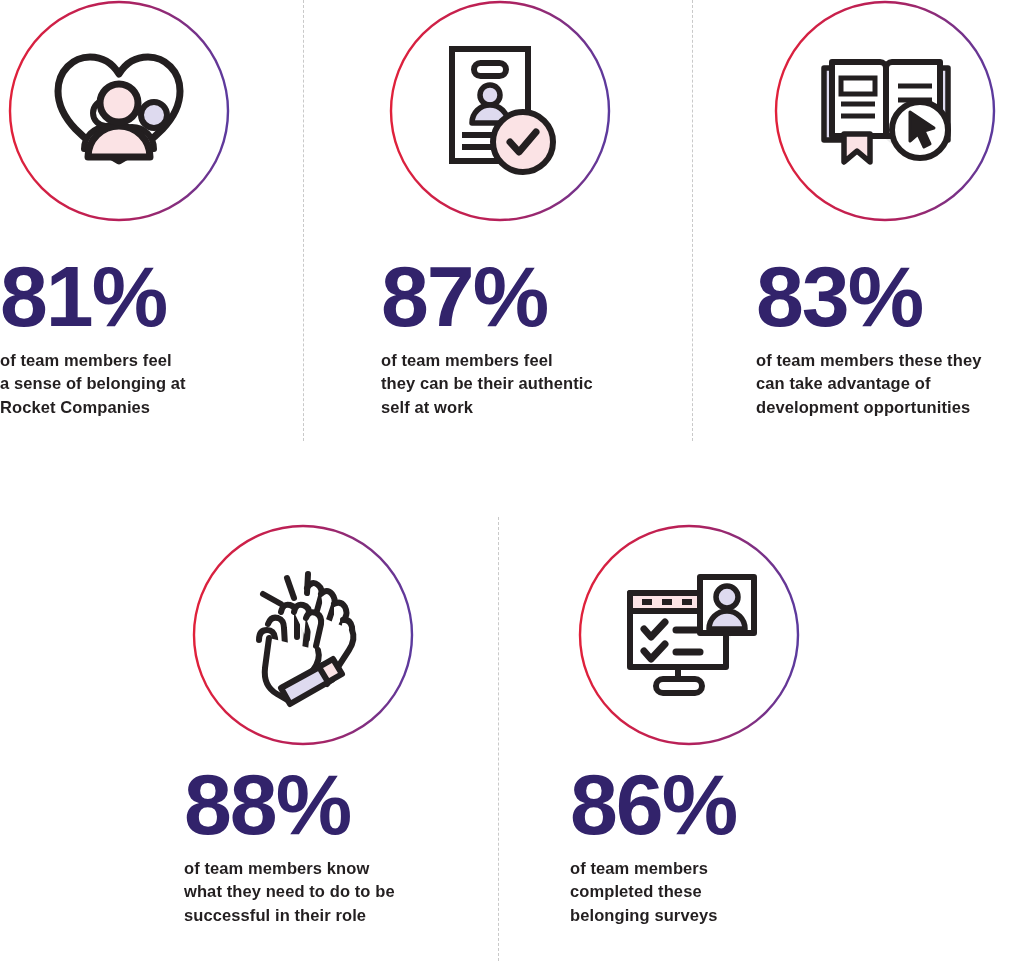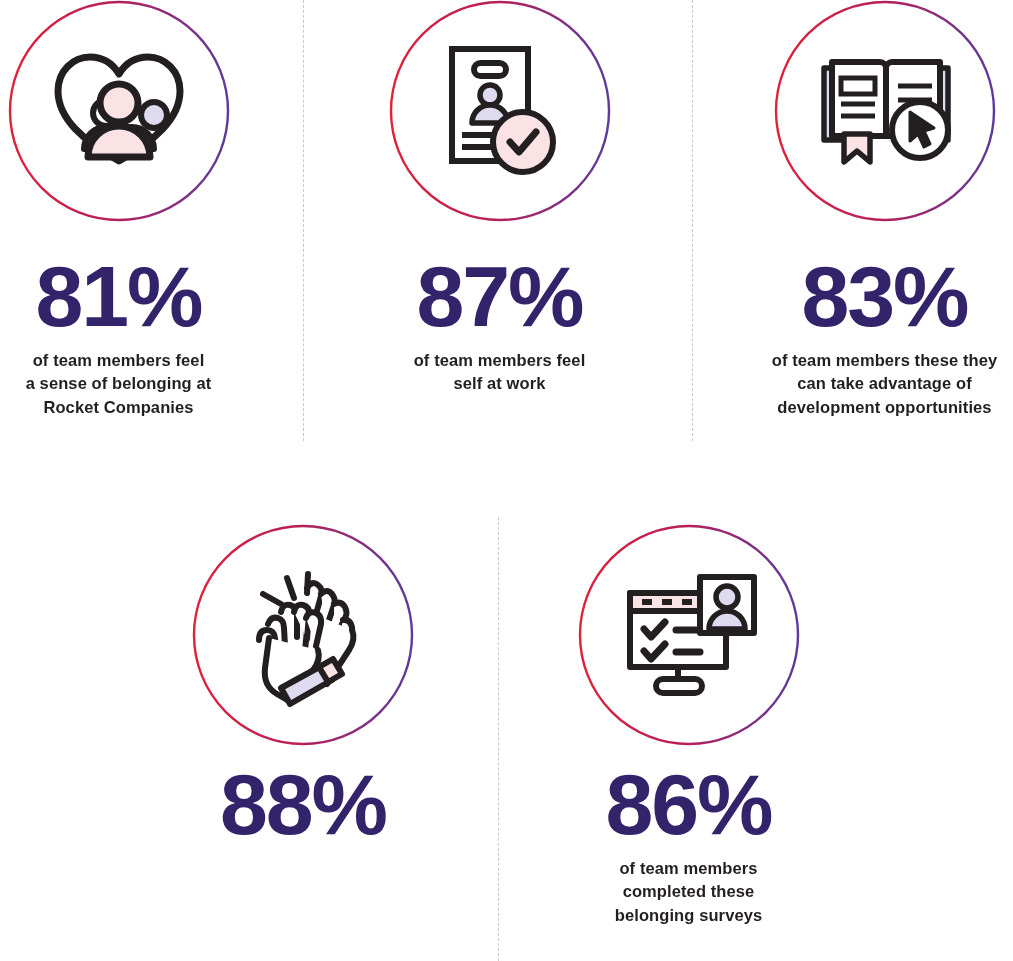--- a/index.html
+++ b/index.html
@@ -14,21 +14,21 @@
 
   
   .divider{
     position:absolute;width:0;border-left:1px dashed #c9c9c9;
   }
   .div-a{left:303px;top:0px;height:441px;}
   .div-b{left:692px;top:0px;height:441px;}
   .div-c{left:498px;top:517px;height:444px;}
 
   
-  .panel{position:absolute;text-align:center;}
+  .panel{position:absolute;text-align:left;}
   .p1{left:0px;   top:0px;   width:237px;}
   .p2{left:381px; top:0px;   width:237px;}
   .p3{left:756px; top:0px;   width:257px;}
   .p4{left:184px; top:524px; width:238px;}
   .p5{left:570px; top:524px; width:237px;}
 
   .circle-wrap{
     position:relative;width:222px;height:222px;margin:0 auto;
   }
   .p3 .circle-wrap{margin:0 auto;}
@@ -120,20 +120,21 @@
             <line x1="32" y1="110" x2="80" y2="110"></line>
           </g>
           <circle cx="93" cy="105" r="30" fill="#FBE3E5" stroke="#231F20" stroke-width="6"></circle>
           <path d="M80 105 l9 10 l17 -20" fill="none" stroke="#231F20" stroke-width="7" stroke-linecap="round" stroke-linejoin="round"></path>
         </svg>
       </div>
     </div>
     <div class="pct">87%</div>
     <div class="caption">
       <span class="ln">of team members feel</span>
+      <span class="ln">they can be their authentic</span>
       <span class="ln">self at work</span>
     </div>
   </div>
 
   <div class="panel p3">
     <div class="circle-wrap">
       <svg class="circle-svg" viewBox="0 0 222 222">
         <defs>
             <linearGradient id="g3" x1="0" y1="0" x2="1" y2="0">
           <stop offset="0%" stop-color="#E0213A"></stop>
@@ -205,20 +206,25 @@
           <path d="M82 107 l14 -8 l9 15 l-14 8 z" fill="#FBE3E5" stroke="#231F20" stroke-width="6" stroke-linejoin="round"></path>
           <g stroke="#231F20" stroke-width="6" stroke-linecap="round">
             <line x1="50" y1="18" x2="57" y2="38"></line>
             <line x1="71" y1="14" x2="70" y2="33"></line>
             <line x1="26" y1="34" x2="44" y2="44"></line>
           </g>
         </svg>
       </div>
     </div>
     <div class="pct">88%</div>
+    <div class="caption">
+      <span class="ln">of team members know</span>
+      <span class="ln">what they need to do to be</span>
+      <span class="ln">successful in their role</span>
+    </div>
   </div>
 
   <div class="panel p5">
     <div class="circle-wrap">
       <svg class="circle-svg" viewBox="0 0 222 222">
         <defs>
             <linearGradient id="g5" x1="0" y1="0" x2="1" y2="0">
           <stop offset="0%" stop-color="#E0213A"></stop>
               <stop offset="50%" stop-color="#B5205A"></stop>
               <stop offset="100%" stop-color="#5B3A9E"></stop>

